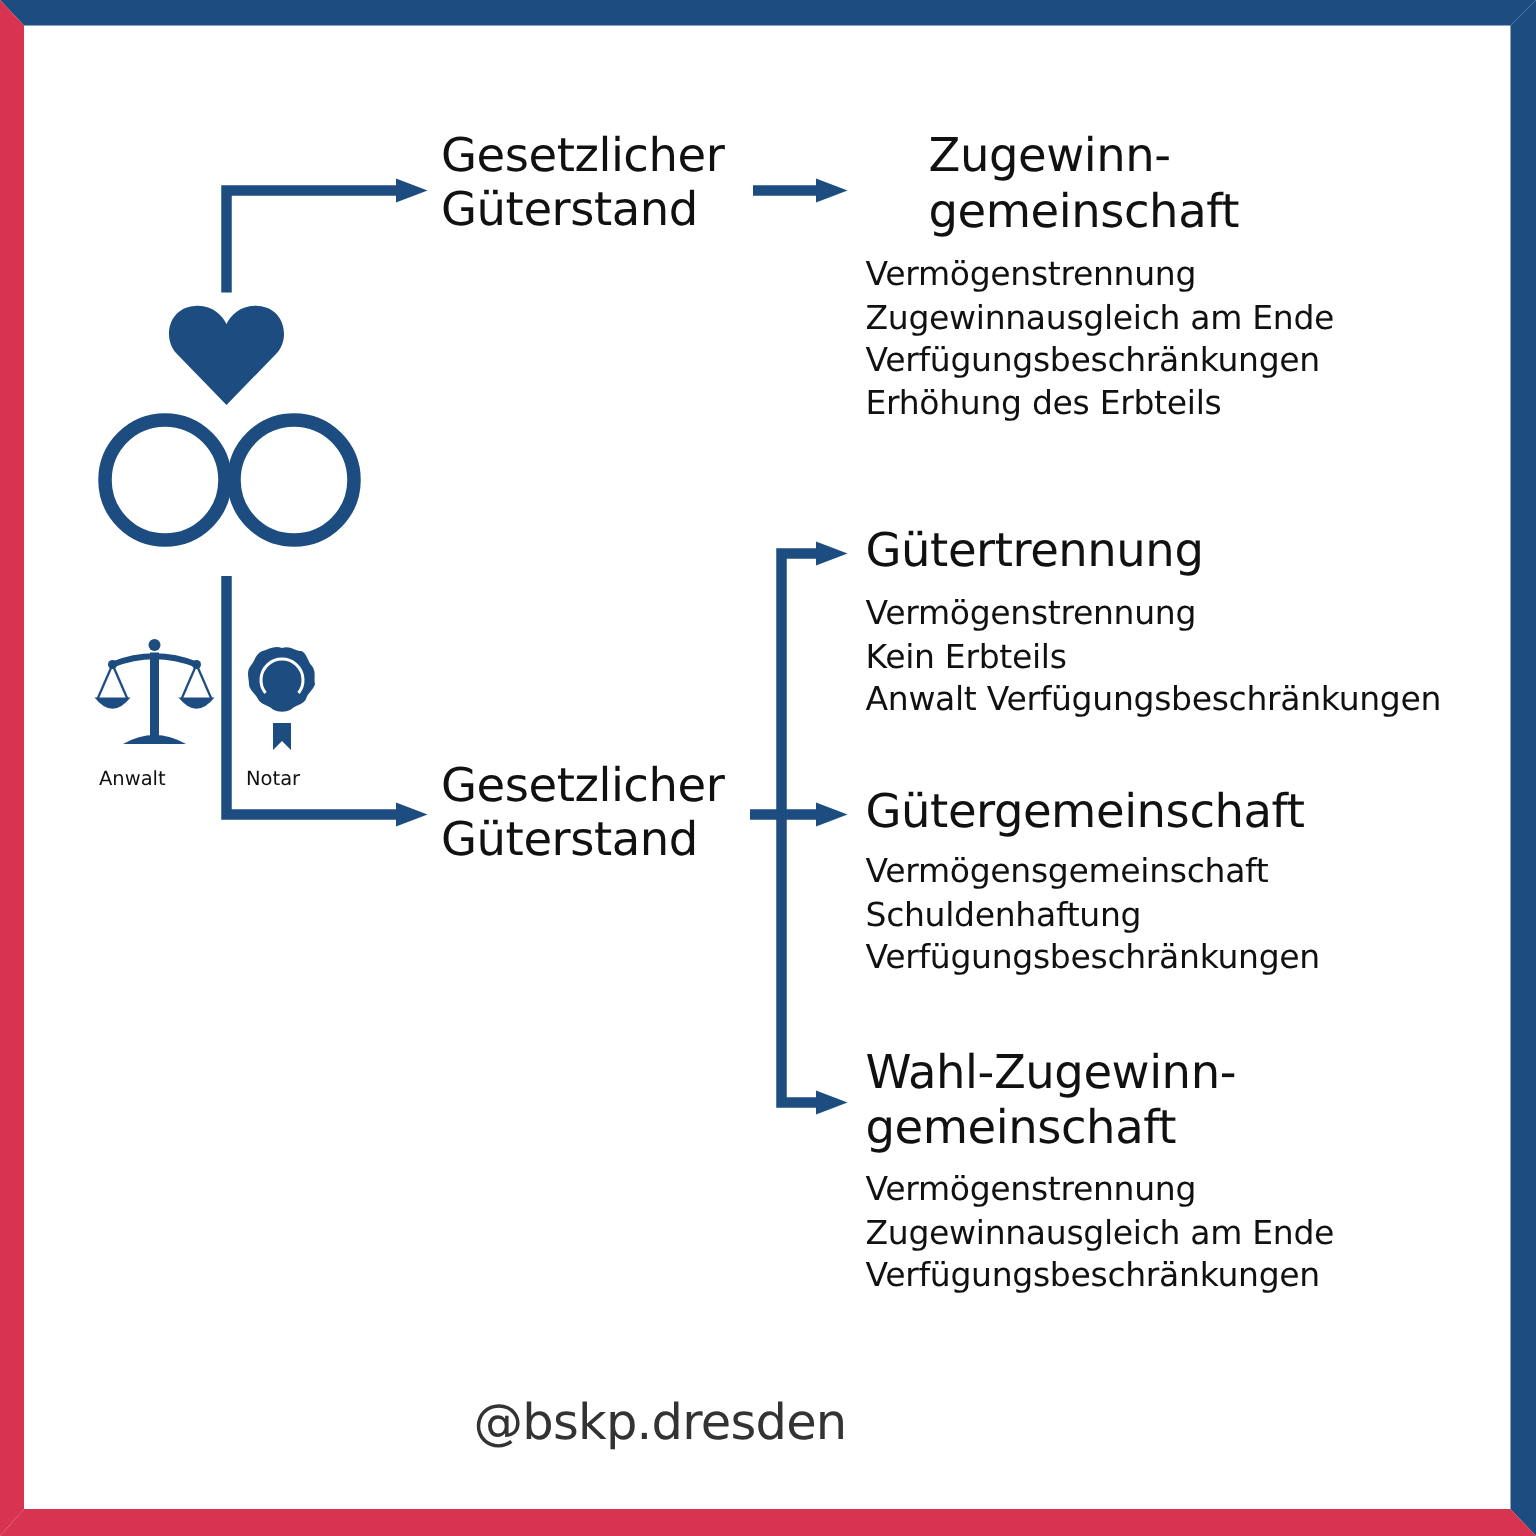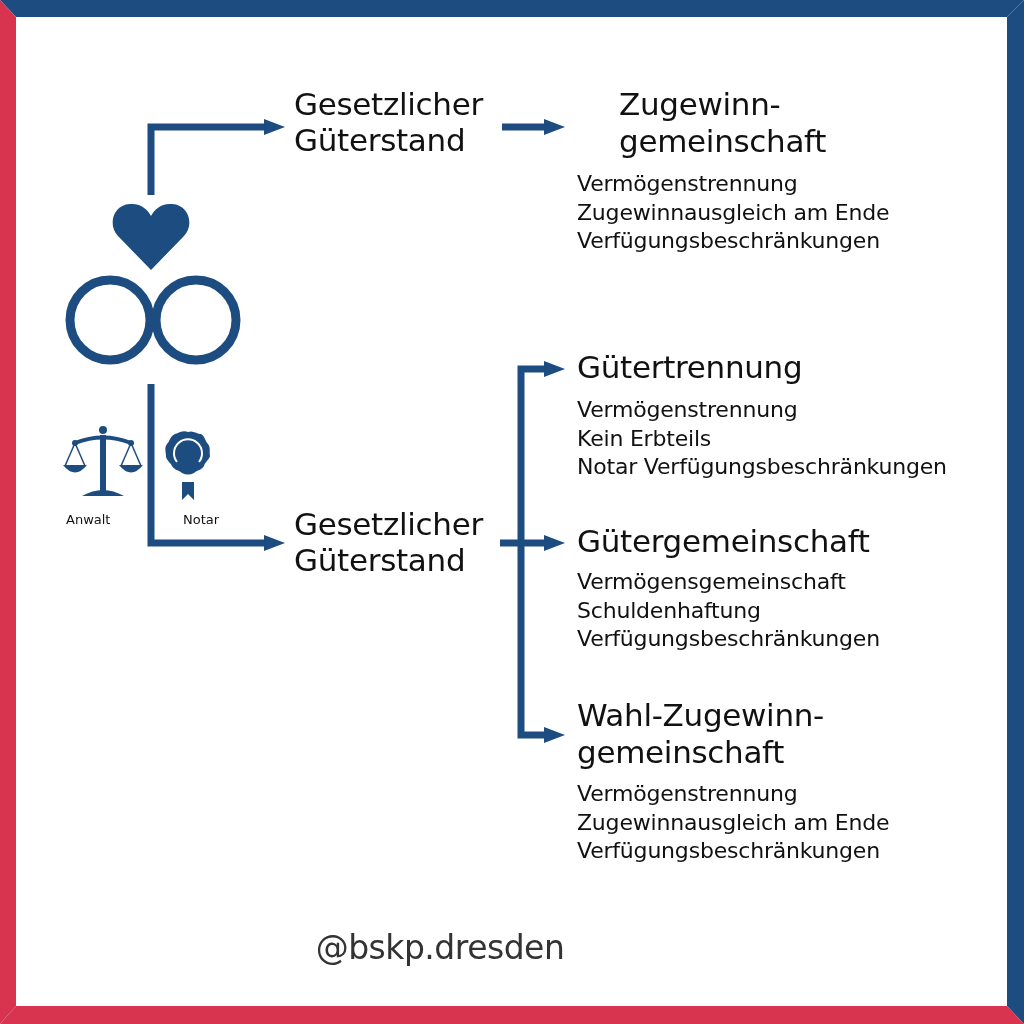--- a/index.html
+++ b/index.html
@@ -77,49 +77,50 @@
     <path fill="#1c4c80" d="M188,432
       C193,430 197,434 201,434 C205,436 205,441 208,444 C211,448 209,452 210,456
       C209,460 205,462 204,466 C202,470 197,470 194,473 C190,475 186,475 182,473
       C179,470 174,470 172,466 C170,462 166,460 166,456 C166,452 164,448 167,444
       C170,441 170,436 175,434 C179,433 183,430 188,432 Z"></path>
     <path d="M177,462 A14,14 0 1 1 199,462" fill="none" stroke="#ffffff" stroke-width="2"></path>
   </g>
 </svg>
 
 <div class="icon-label" style="left:66px; top:510px;">Anwalt</div>
-<div class="icon-label" style="left:164px; top:510px;margin-left:19px;">Notar</div>
+<div class="icon-label" style="left:164px; top:510px;">Notar</div>
 
 <div class="node-title" style="left:294px; top:86px;">
   <span>Gesetzlicher</span>
   <span>Güterstand</span>
 </div>
 
 <div class="opt-title" style="left:577px; top:86px;margin-left:42px;">
   <span>Zugewinn-</span>
   <span>gemeinschaft</span>
 </div>
 <ul class="features" style="left:577px; top:170px;">
   <li>Vermögenstrennung</li>
   <li>Zugewinnausgleich am Ende</li>
   <li>Verfügungsbeschränkungen</li>
+  <li>Erhöhung des Erbteils</li>
 </ul>
 
 <div class="node-title" style="left:294px; top:506px;">
   <span>Gesetzlicher</span>
   <span>Güterstand</span>
 </div>
 
 <div class="opt-title" style="left:577px; top:349px;">
   <span>Gütertrennung</span>
 </div>
 <ul class="features" style="left:577px; top:396px;">
   <li>Vermögenstrennung</li>
   <li>Kein Erbteils</li>
-  <li>Notar Verfügungsbeschränkungen</li>
+  <li>Anwalt Verfügungsbeschränkungen</li>
 </ul>
 
 <div class="opt-title" style="left:577px; top:523px;">
   <span>Gütergemeinschaft</span>
 </div>
 <ul class="features" style="left:577px; top:568px;">
   <li>Vermögensgemeinschaft</li>
   <li>Schuldenhaftung</li>
   <li>Verfügungsbeschränkungen</li>
 </ul>

